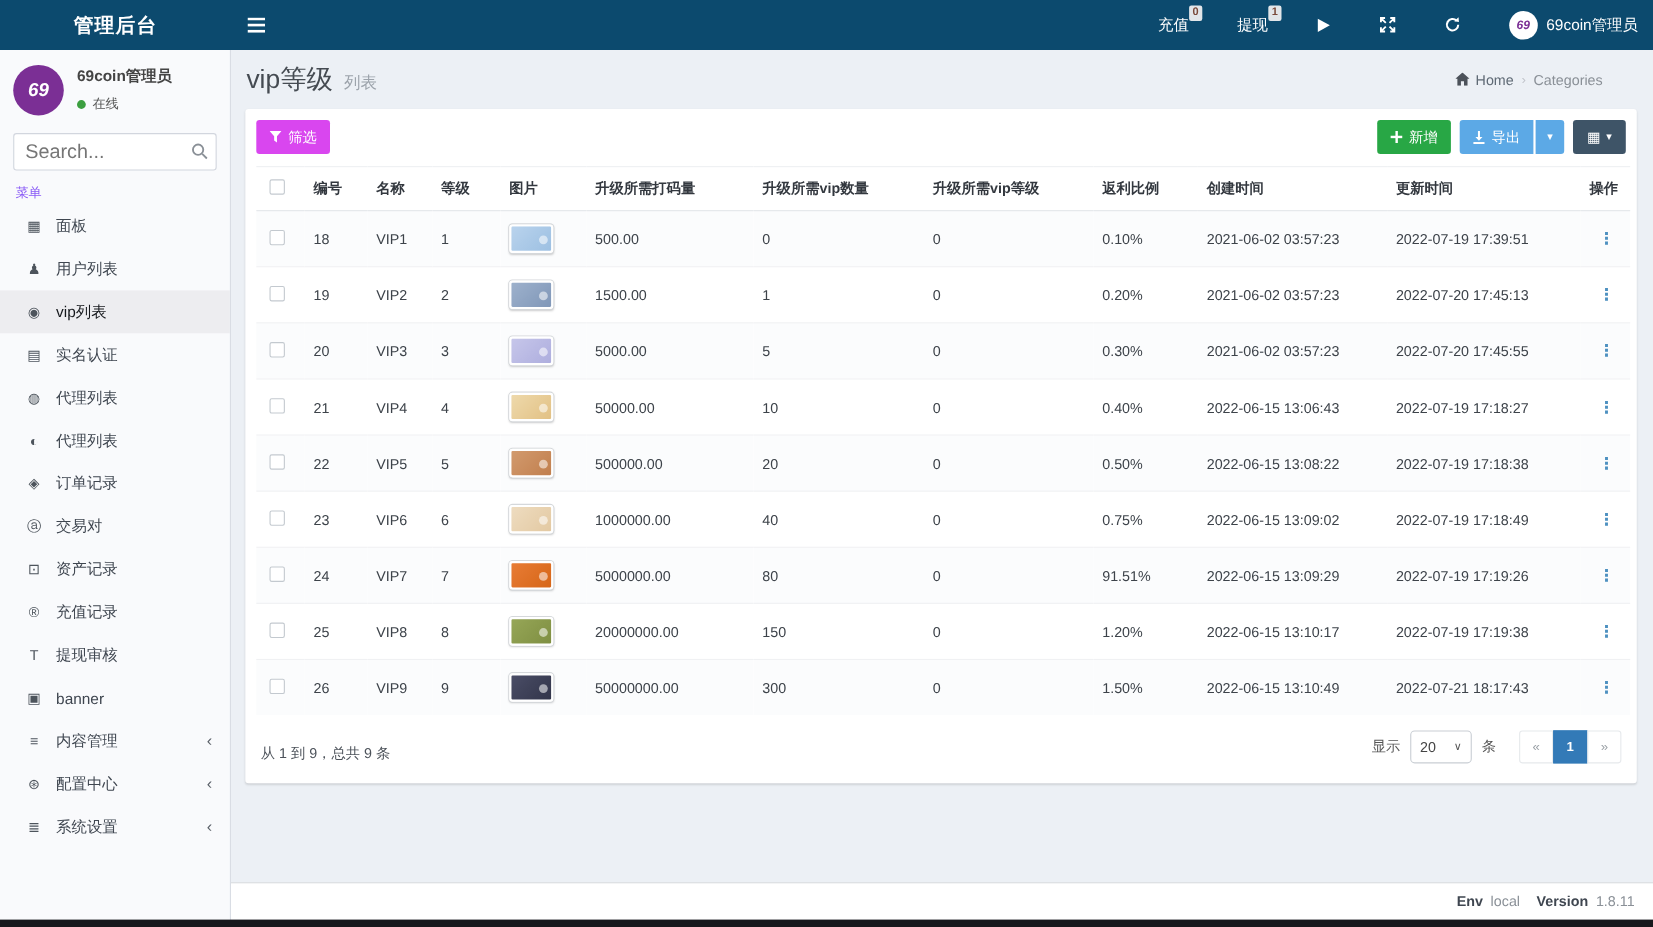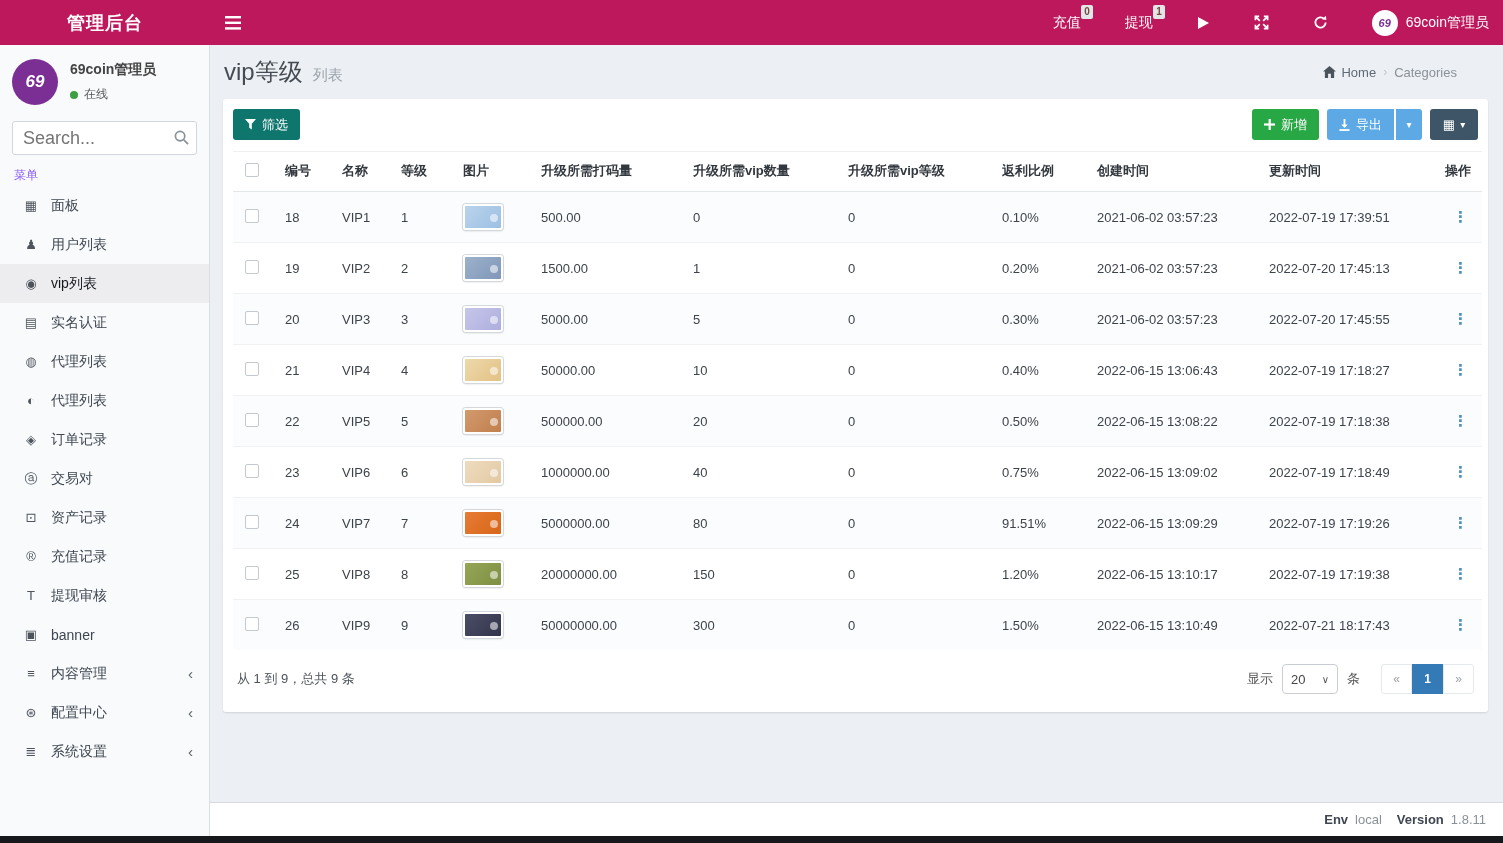--- a/index.html
+++ b/index.html
@@ -1,20 +1,20 @@
 <!DOCTYPE html>
 <html><head>
 <meta charset="utf-8">
 <style>
   * { box-sizing: border-box; }
   html,body { margin:0; padding:0; width:1503px; height:843px; overflow:hidden;
     font-family:"Liberation Sans","DejaVu Sans",sans-serif; background:#ecf0f5; }
 
   
-  .navbar{position:fixed;top:0;left:0;right:0;height:45px;background:#be185d;display:flex;align-items:stretch;z-index:50}
+  .navbar{position:fixed;top:0;left:0;right:0;height:45px;background:#0c4a6e;display:flex;align-items:stretch;z-index:50}
   .brand{width:210px;display:flex;align-items:center;justify-content:center;color:#fff;font-size:18px;font-weight:700;letter-spacing:1px}
   .nav-toggle{width:46px;display:flex;align-items:center;justify-content:center;cursor:pointer}
   .nav-right{margin-left:auto;display:flex;align-items:center;gap:44px;padding-right:14px}
   .nav-link{position:relative;font-size:14px;color:#fff;cursor:pointer}
   .nav-badge{position:absolute;top:-9px;right:-12px;background:#e2e6e9;color:#7a4a3a;font-size:10px;line-height:14px;padding:0 3px;border-radius:2px;font-weight:700}
   .nav-iconbtn{display:flex;align-items:center;justify-content:center;cursor:pointer}
   .nav-user{display:flex;align-items:center;gap:8px;cursor:pointer}
   .avatar{width:26px;height:26px;border-radius:50%;background:#fff;color:#7b2f95;font-weight:800;font-style:italic;font-size:11px;display:flex;align-items:center;justify-content:center}
   .nav-user-name{color:#fff;font-size:14px}
 
@@ -41,40 +41,40 @@
   .page-title{font-size:24px;color:#454b52}
   .page-subtitle{font-size:15px;color:#9ca3ab;margin-left:10px;padding-top:7px}
   .breadcrumb{margin-left:auto;font-size:13px;color:#5f6a75;display:flex;align-items:center;gap:7px;padding-right:28px}
   .bc-sep{color:#c0c4ca;font-size:12px}
   .bc-current{color:#8a9097}
   .bc-home{color:#5f6a75;cursor:pointer;display:flex;align-items:center;gap:5px}
 
   .card{background:#fff;margin:5px 15px 0 13px;border-radius:3px;box-shadow:0 1px 2px rgba(0,0,0,.12);padding:10px}
   .toolbar{display:flex;align-items:center;margin-bottom:11px}
   .btn{display:inline-flex;align-items:center;gap:6px;border:none;border-radius:3px;font-size:13px;color:#fff;padding:0 12px;height:31px;cursor:pointer;font-family:inherit}
-  .btn-filter{background:#0f766e}
+  .btn-filter{background:#d946ef}
   .toolbar-right{margin-left:auto;display:flex;align-items:center}
   .btn-add{background:#28a745;margin-right:8px}
   .btn-export{background:#5ca9e6;border-radius:3px 0 0 3px}
   .btn-export-caret{background:#5ca9e6;width:26px;height:31px;border:none;border-radius:0 3px 3px 0;margin-left:2px;margin-right:8px;color:#fff;cursor:pointer;font-size:10px}
   .btn-grid{background:#3e5467;width:48px;justify-content:center;gap:5px}
   .caret{font-size:10px;line-height:1}
 
   table{width:100%;border-collapse:collapse;table-layout:fixed;font-size:13px;color:#3d434a}
   thead th{text-align:left;font-weight:700;color:#33383f;padding:10px 8px 11px;border-top:1px solid #eef0f2;border-bottom:1px solid #e4e7ea;white-space:nowrap;overflow:hidden}
   tbody td{padding:12px 8px;border-top:1px solid #f0f1f3;vertical-align:middle;white-space:nowrap;overflow:hidden}
   tbody tr:first-child td{border-top:none}
   tbody tr:nth-child(odd){background:#fbfcfd}
   .col-check{padding-left:12px}
   .checkbox{display:inline-block;width:14px;height:14px;border:1px solid #c3c9cf;border-radius:2px;background:#fff;cursor:pointer}
   .thumb{width:40px;height:26px;border-radius:3px;border:2px solid #fff;box-shadow:0 0 0 1px #d5d8db,0 1px 2px rgba(0,0,0,.2);position:relative;cursor:pointer}
   .thumb-badge{position:absolute;right:3px;top:8px;width:8px;height:8px;border-radius:50%;background:rgba(255,255,255,.55)}
   .dots{color:#4d90c0;font-weight:700;font-size:15px;cursor:pointer;padding:0 8px}
 
-  .table-footer{display:flex;align-items:center;padding:14px 4px 8px}
+  .table-footer{display:flex;align-items:flex-end;padding:14px 4px 8px}
   .tf-info{font-size:13px;color:#4c525a}
   .tf-right{margin-left:auto;display:flex;align-items:center;gap:9px;font-size:13px;color:#555}
   .page-size{display:inline-flex;align-items:center;justify-content:space-between;width:56px;height:30px;border:1px solid #c9ced4;border-radius:4px;background:#fff;padding:0 8px;font-size:13px;color:#444;cursor:pointer}
   .ps-caret{font-size:10px;color:#555}
   .pagination{display:inline-flex;margin-left:12px}
   .page-btn{min-width:31px;height:30px;display:inline-flex;align-items:center;justify-content:center;background:#fff;border:1px solid #e6e9ec;color:#9aa0a6;font-size:12px;cursor:pointer}
   .page-btn:first-child{border-radius:3px 0 0 3px}
   .page-btn:last-child{border-radius:0 3px 3px 0}
   .page-btn.active{background:#337ab7;border-color:#337ab7;color:#fff;font-weight:700}
 

